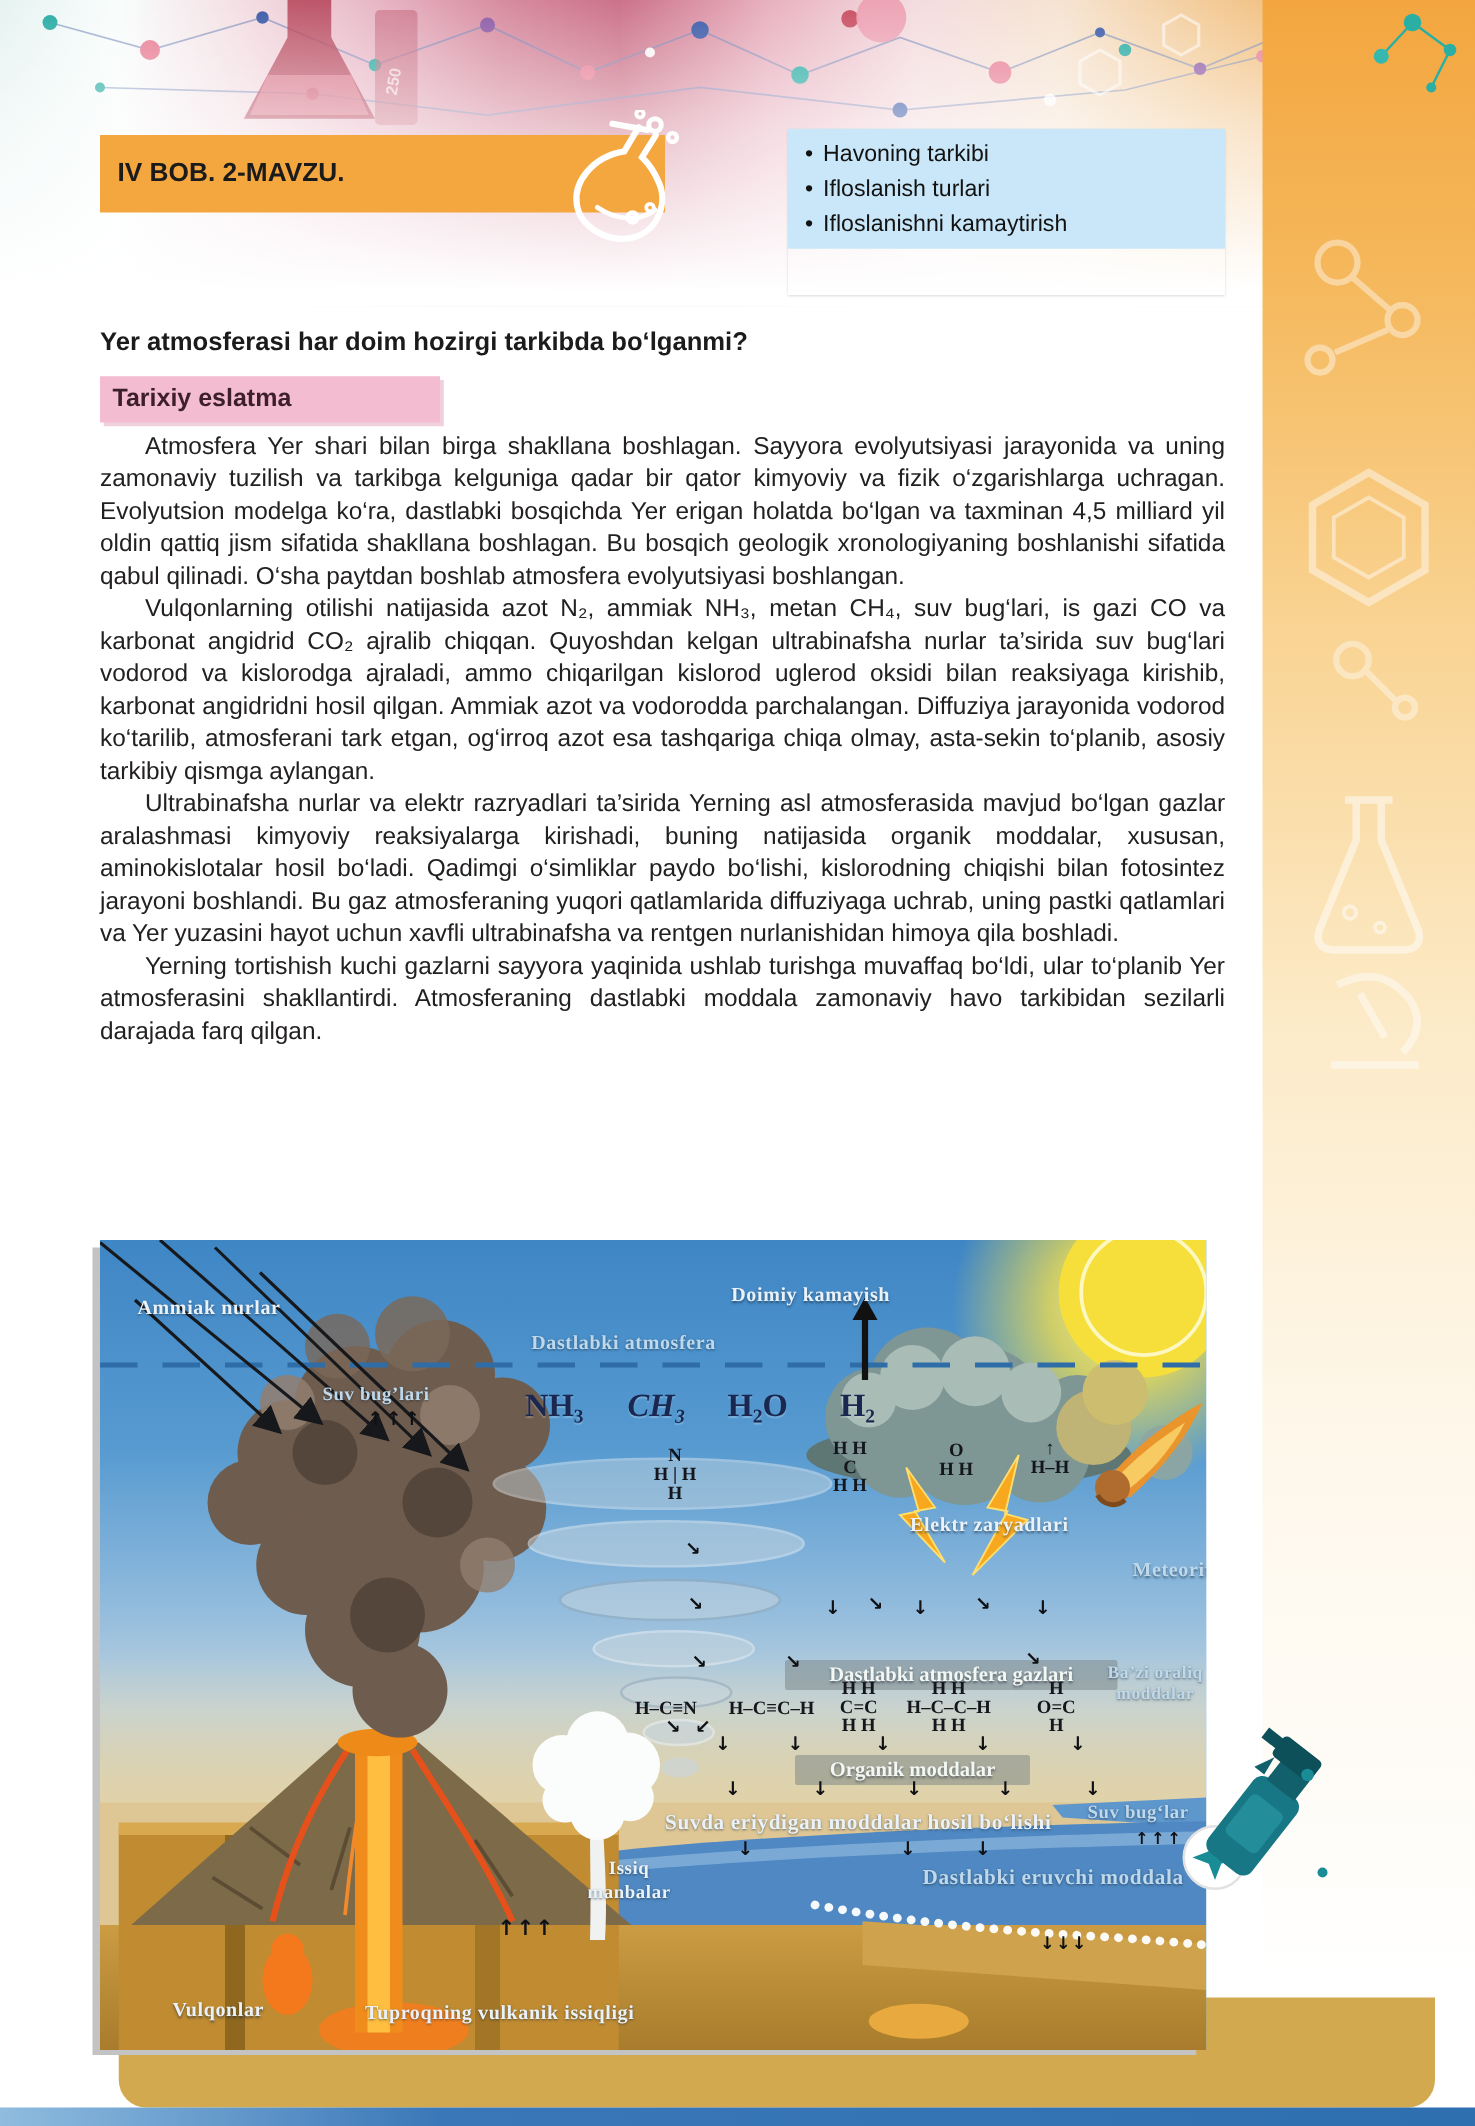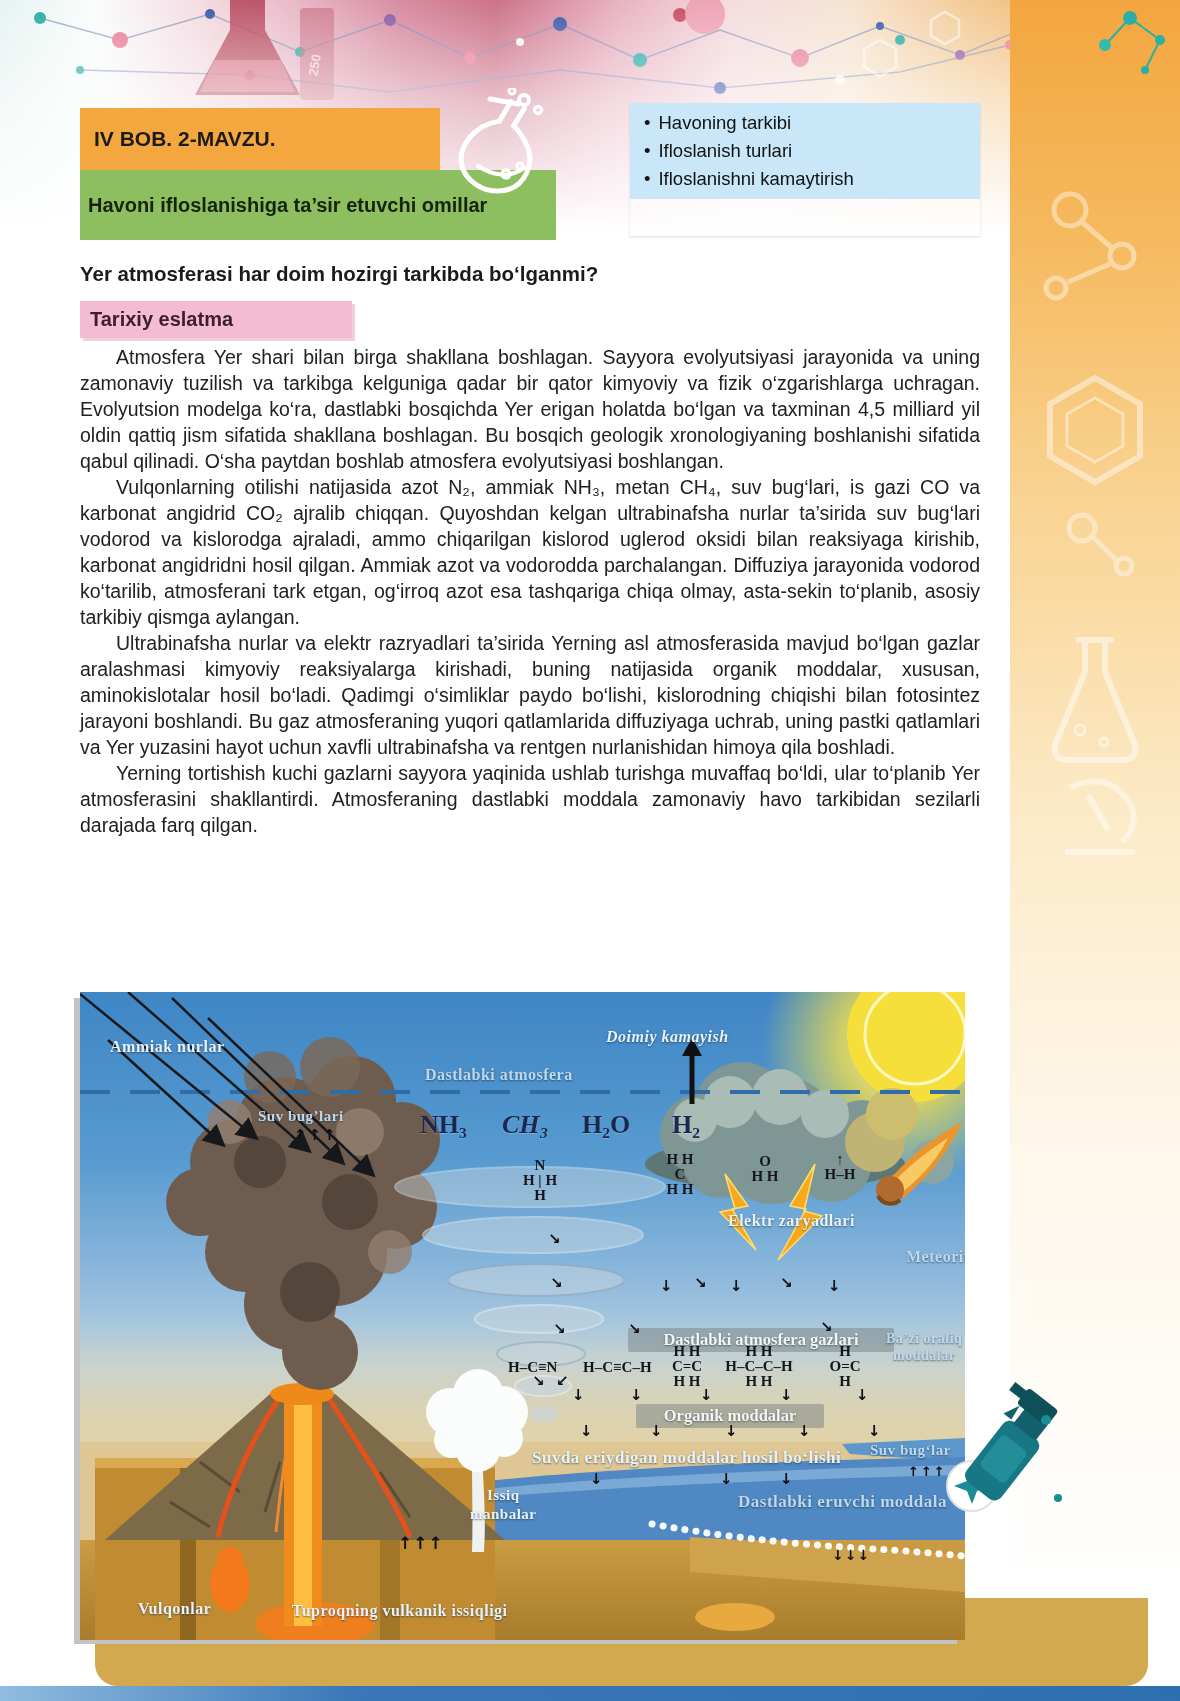--- a/index.html
+++ b/index.html
@@ -1,20 +1,20 @@
 <!DOCTYPE html>
 <html><head>
 <meta charset="utf-8">
 <style>
   html,body{margin:0;padding:0;background:#fff;}
   #page{position:relative;width:1180px;height:1701px;overflow:hidden;background:#fff;
         font-family:"Liberation Sans","DejaVu Sans",sans-serif;color:#232020;}
   .abs{position:absolute;}
   
-  .chapter-box{left:80px;top:108px;width:360px;height:62px;background:#F4A73E;
+  .chapter-box{left:80px;top:108px;width:452px;height:62px;background:#F4A73E;
     display:flex;align-items:center;padding-left:14px;box-sizing:border-box;
     font-weight:bold;font-size:21px;color:#1b1b1b;z-index:4;}
   .topic-box{left:80px;top:170px;width:476px;height:70px;background:#8DBE5F;
     display:flex;align-items:center;padding-left:8px;box-sizing:border-box;
     font-weight:bold;font-size:20px;color:#16230d;z-index:3;}
   .flask-wrap{left:448px;top:88px;width:100px;height:110px;z-index:6;}
   .outcomes-box{left:630px;top:103px;width:350px;height:133px;z-index:4;
     box-shadow:0 1px 2px rgba(0,0,0,.15);}
   .outcomes-head{background:#85C6EB;height:37px;display:flex;align-items:center;justify-content:center;
     font-weight:bold;font-size:20px;color:#1A5CA8;}
@@ -157,23 +157,20 @@
         <path d="M60,788 Q95,770 118,800 Q132,822 112,842"></path>
         <line x1="55" y1="852" x2="125" y2="852"></line>
         <line x1="78" y1="795" x2="98" y2="830"></line>
       </g>
     </svg>
   </div>
 
   <div class="abs chapter-box">
     <span>IV BOB.  2-MAVZU.</span>
   </div>
-  <div class="abs topic-box">
-    <span>Havoni ifloslanishiga ta’sir etuvchi omillar</span>
-  </div>
   <svg class="abs flask-wrap" viewBox="0 0 100 110">
     <g stroke="#ffffff" stroke-width="5" fill="none" stroke-linecap="round">
       <path d="M48,12 L43,34 C20,46 12,70 20,86 C28,102 52,108 70,98 C88,88 90,62 76,48 C70,41 64,37 58,34 L63,14" transform="rotate(18 50 60)"></path>
       <line x1="42" y1="11" x2="70" y2="16"></line>
       <path d="M30,78 C45,88 62,90 76,80" stroke-width="4"></path>
       <circle cx="58" cy="86" r="4" stroke-width="3.5"></circle>
         <circle cx="72" cy="78" r="3" stroke-width="3"></circle>
       <circle cx="76" cy="12" r="5" stroke-width="4"></circle>
         <circle cx="90" cy="22" r="3.5" stroke-width="3.5"></circle>
       <circle cx="64" cy="3" r="3" stroke-width="3"></circle>
@@ -379,21 +376,21 @@
         <line x1="48" y1="0" x2="228" y2="158" marker-end="url(#ah)"></line>
         <line x1="92" y1="6" x2="262" y2="170" marker-end="url(#ah)"></line>
         <line x1="128" y1="26" x2="292" y2="182" marker-end="url(#ah)"></line>
         <line x1="28" y1="48" x2="142" y2="152" marker-end="url(#ah)"></line>
       </g>
 
       <path d="M572,532 C660,548 740,554 812,558 C840,560 862,562 885,564" fill="none" stroke="#ffffff" stroke-width="7" stroke-dasharray="0.1 11" stroke-linecap="round" opacity=".95"></path>
     </svg>
 
     <div class="fig-label" style="left:30px;top:46px;">Ammiak nurlar</div>
-    <div class="fig-label" style="left:526px;top:36px;font-style:italic;">Doimiy kamayish</div>
+    <div class="fig-label" style="left:505px;top:36px;">Doimiy kamayish</div>
     <div class="fig-label blue" style="left:345px;top:74px;">Dastlabki atmosfera</div>
     <div class="fig-label blue" style="left:178px;top:116px;font-size:15px;">Suv bug’lari</div>
     <div class="fig-arrow" style="left:214px;top:136px;letter-spacing:2px;">↑↑↑</div>
 
     <div class="fig-formula" style="left:340px;top:118px;">NH₃</div>
     <div class="fig-formula" style="left:422px;top:118px;font-style:italic;">CH₃</div>
     <div class="fig-formula" style="left:502px;top:118px;">H₂O</div>
     <div class="fig-formula" style="left:592px;top:118px;">H₂</div>
 
     <div class="fig-label" style="left:648px;top:220px;">Elektr zaryadlari</div>

